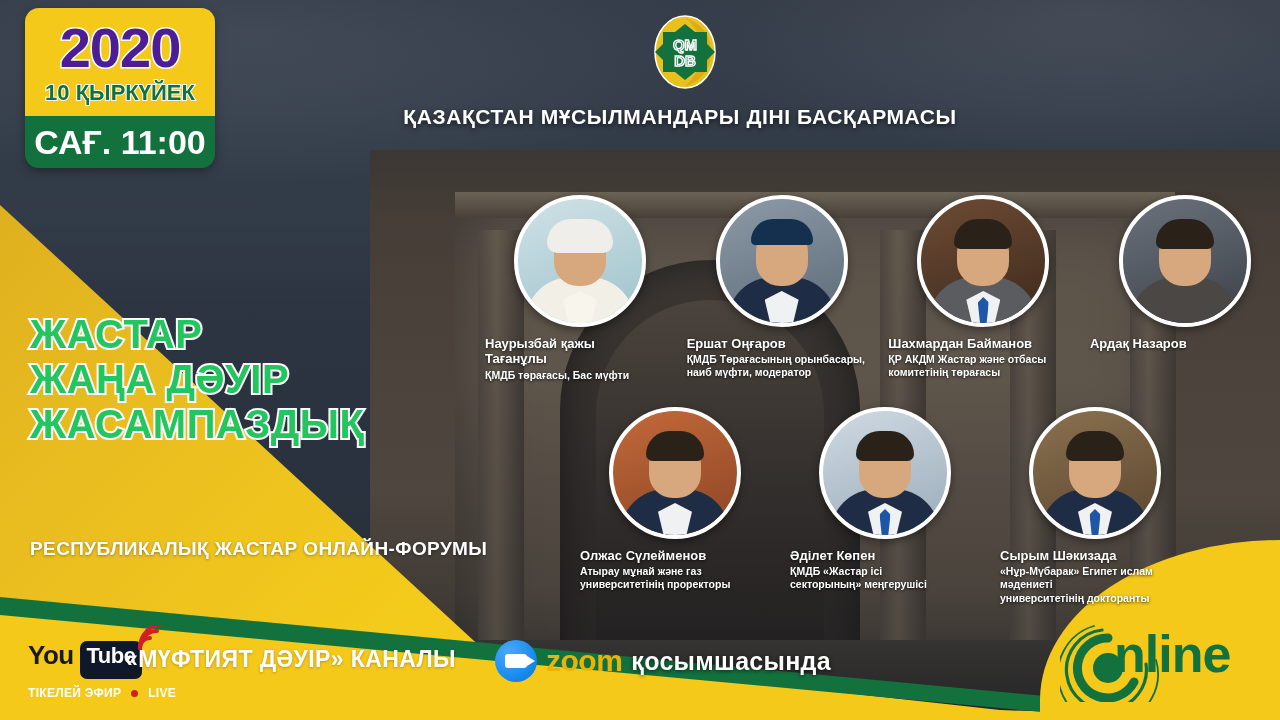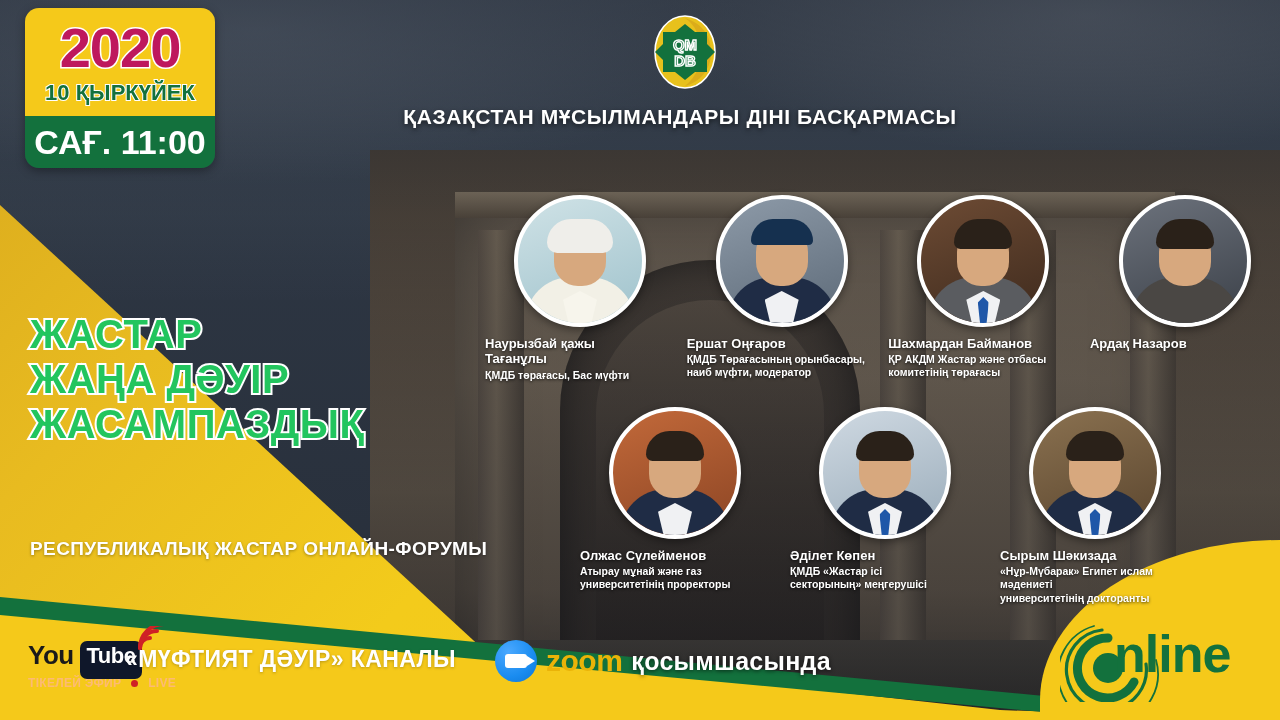--- a/index.html
+++ b/index.html
@@ -88,21 +88,21 @@
   .date-badge{
     position:absolute;left:25px;top:8px;width:190px;height:160px;
     border-radius:14px;overflow:hidden;
     box-shadow:0 3px 10px rgba(0,0,0,.35);
   }
   .date-top{
     background:#f5c91a;height:108px;
     display:flex;flex-direction:column;align-items:center;justify-content:center;
   }
   .date-year{
-    font-size:56px;font-weight:bold;color:#be185d;line-height:1;
+    font-size:56px;font-weight:bold;color:#4c1d95;line-height:1;
     letter-spacing:-1px;
     -webkit-text-stroke:3px #ffffff;paint-order:stroke fill;
   }
   .date-month{
     font-size:22px;font-weight:bold;color:#13713d;line-height:1;margin-top:6px;
     -webkit-text-stroke:2px #ffffff;paint-order:stroke fill;
   }
   .date-bot{
     background:#13713d;height:52px;
     display:flex;align-items:center;justify-content:center;
@@ -206,21 +206,21 @@
   .yt-tube{
     position:absolute;left:52px;top:1px;width:62px;height:38px;
     background:#0f172a;border-radius:7px;
   }
   .yt-tube span{
     display:block;text-align:center;line-height:30px;color:#fff;font-size:22px;
     font-weight:bold;letter-spacing:-.5px;
   }
   .yt-wifi{position:absolute;left:108px;top:-14px;width:30px;height:26px;}
   .yt-live{
-    margin-top:2px;font-size:12px;font-weight:bold;color:#fdba74;letter-spacing:.3px;
+    margin-top:12px;font-size:12px;font-weight:bold;color:#ffffff;letter-spacing:.3px;
     display:flex;align-items:center;gap:10px;
   }
   .live-dot{width:7px;height:7px;border-radius:50%;background:#cf2026;display:inline-block;}
   .yt-channel{
     position:absolute;left:125px;top:646px;font-size:23px;font-weight:bold;
     color:#ffffff;letter-spacing:.4px;white-space:nowrap;
     text-shadow:0 1px 3px rgba(0,0,0,.25);
   }
 
   

